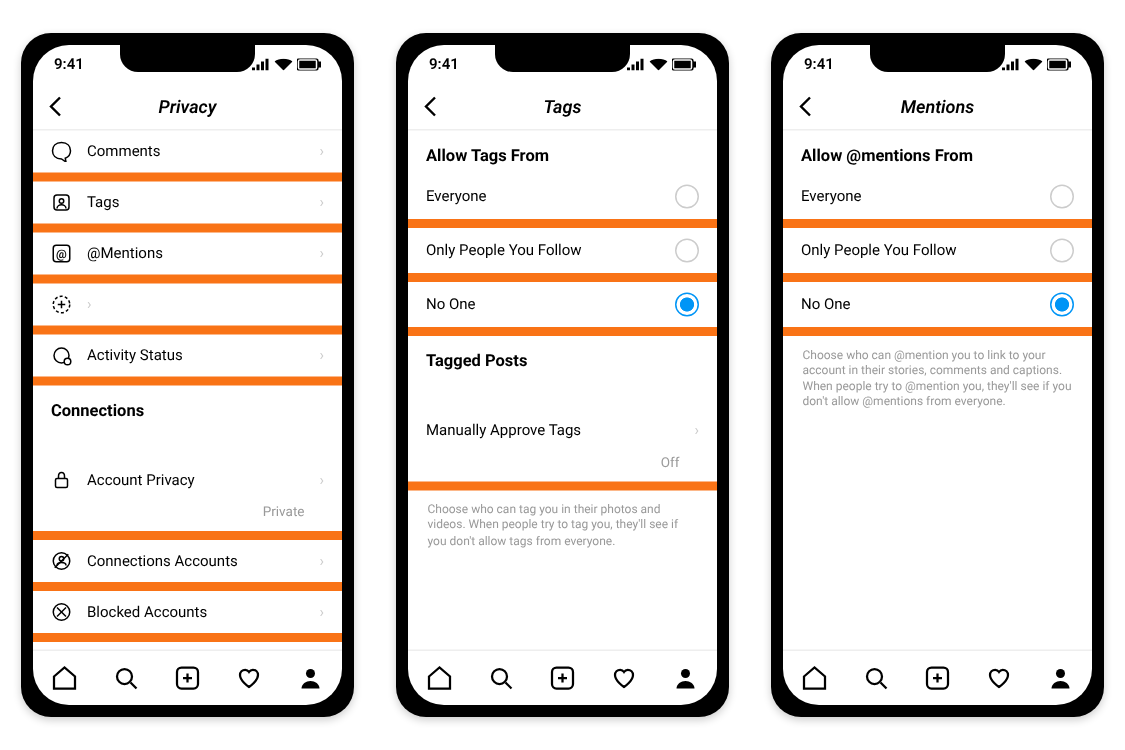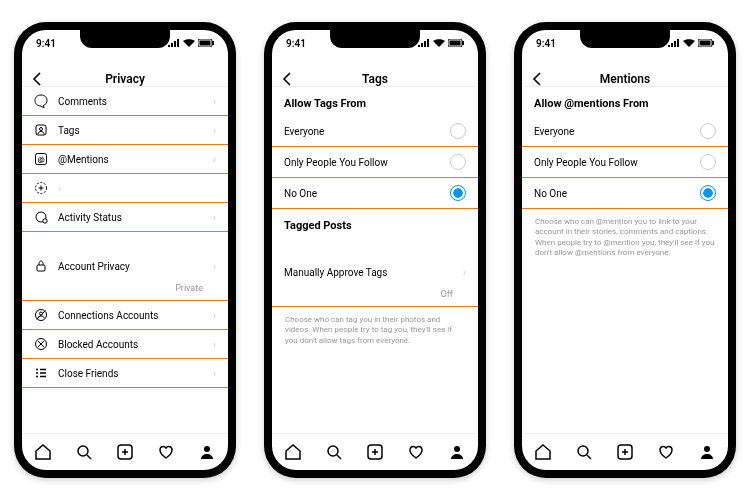--- a/index.html
+++ b/index.html
@@ -10,21 +10,21 @@
     background: #fff;
     font-family: -apple-system, BlinkMacSystemFont, "Segoe UI", Roboto, Helvetica, Arial, sans-serif;
     display: flex;
     justify-content: space-around;
     align-items: center;
   }
   .phone {
     width: 222px;
     height: 456px;
     background: #000;
-    border-radius: 32px;
+    border-radius: 20px;
     padding: 8px;
     box-sizing: border-box;
     position: relative;
     box-shadow: 0 2px 6px rgba(0,0,0,0.2);
   }
   .screen {
     width: 100%;
     height: 100%;
     background: #fff;
     border-radius: 24px;
@@ -57,24 +57,25 @@
   }
   .status-right {
     display: flex;
     gap: 3px;
     align-items: center;
   }
   .header {
     height: 30px;
     border-bottom: 1px solid #eee;
     display: flex;
-    align-items: flex-end;
+    align-items: center;
     justify-content: center;
     position: relative;
     flex-shrink: 0;
+    font-style: italic;
   }
   .header-title {
     font-size: 12px;
     font-weight: 600;
   }
   .back {
     position: absolute;
     left: 10px;
     font-size: 14px;
     line-height: 1;
@@ -86,21 +87,21 @@
   }
   .section-title {
     font-weight: 700;
     font-size: 11px;
     padding: 10px 12px 6px;
   }
   .row {
     display: flex;
     align-items: center;
     padding: 7px 12px;
-    border-bottom: 1px solid #f97316;
+    border-bottom: 6px solid #f97316;
     gap: 10px;
   }
   .row .icon {
     width: 14px;
     height: 14px;
     display: flex;
     align-items: center;
     justify-content: center;
     flex-shrink: 0;
   }
@@ -227,20 +228,21 @@
         <span class="icon">
             <svg width="14" height="14" viewBox="0 0 14 14">
               <circle cx="7" cy="7" r="5" fill="none" stroke="#000"></circle>
               <circle cx="11" cy="11" r="2.2" fill="#fff" stroke="#000"></circle>
             </svg>
           </span>
         <span class="label">Activity Status</span>
         <span class="chevron">›</span>
       </div>
 
+      <div class="section-title">Connections</div>
 
       <div class="row">
         <span class="icon">
             <svg width="14" height="14" viewBox="0 0 14 14">
               <rect x="3" y="6" width="8" height="6" rx="1" fill="none" stroke="#000"></rect>
               <path d="M5 6V4.5C5 3 6 2 7 2s2 1 2 2.5V6" fill="none" stroke="#000"></path>
             </svg>
           </span>
         <span class="label">Account Privacy</span>
         <span class="value">Private</span>

